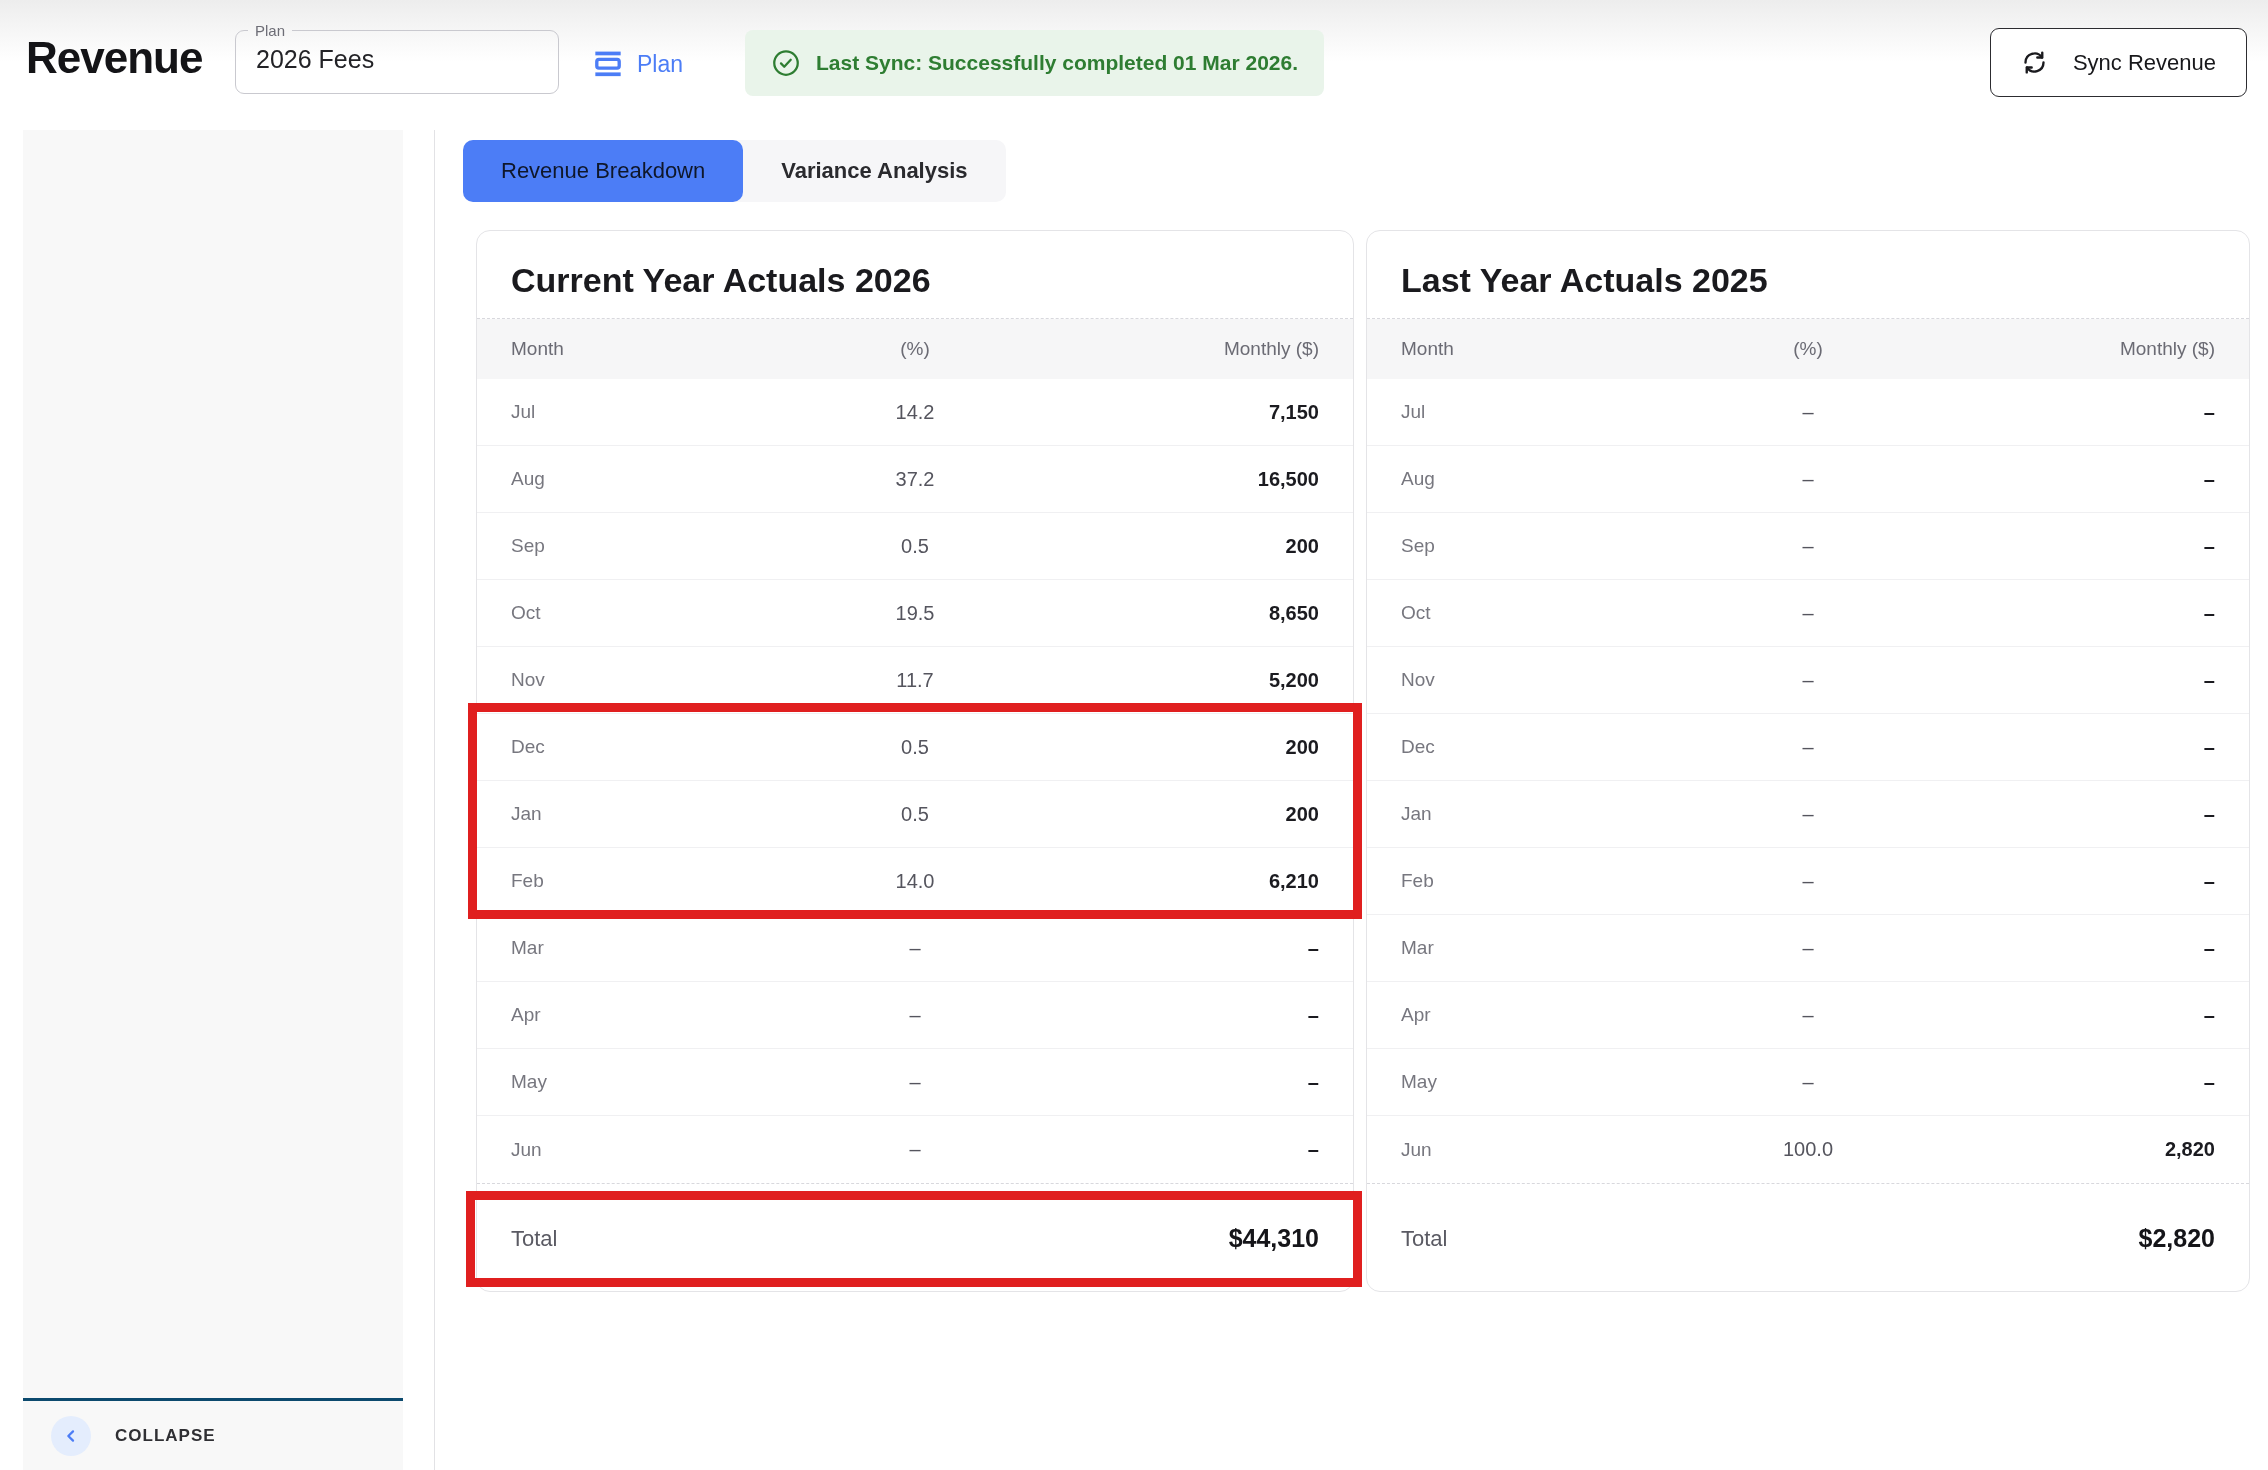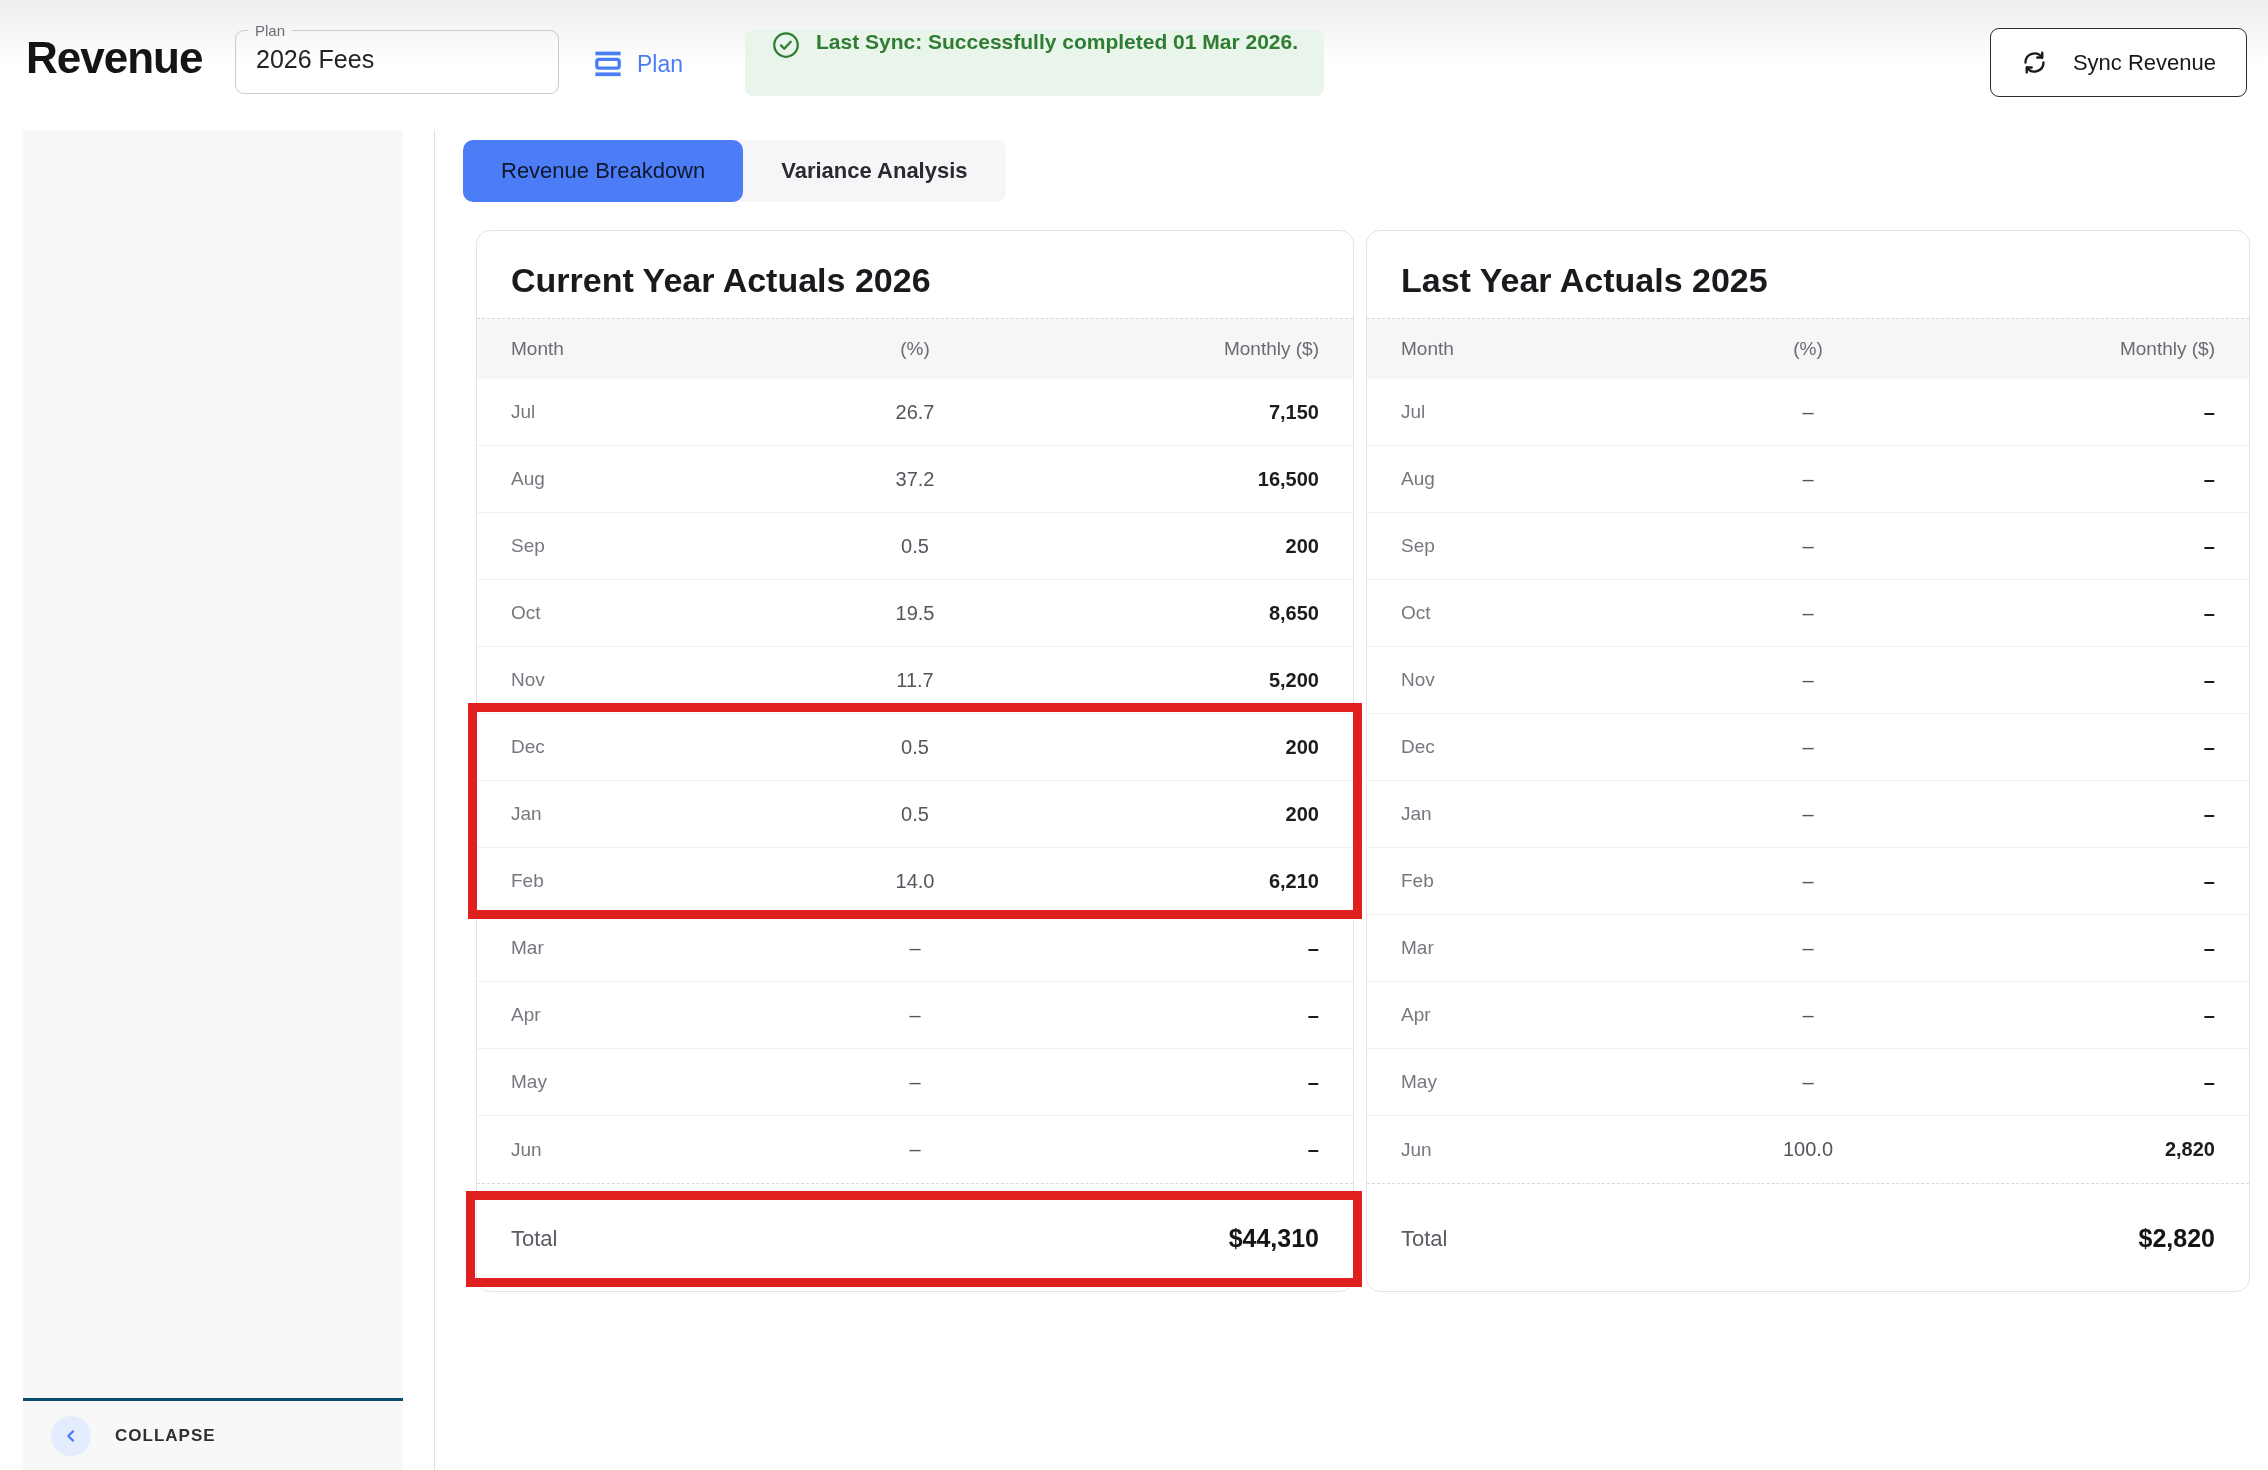--- a/index.html
+++ b/index.html
@@ -32,21 +32,21 @@
     display:block; padding:6px 0 0 20px; font-size:25px; color:#232327;
   }
   .plan-btn {
     position:absolute; left:592px; top:42px; height:44px;
     display:flex; align-items:center; gap:13px;
     background:none; border:none; cursor:pointer;
   }
   .plan-btn .label { font-size:23px; color:#4c7df6; }
   .sync-banner {
     position:absolute; left:745px; top:30px; height:66px;
-    display:flex; align-items:flex-start; gap:15px; padding:0 26px;
+    display:flex; align-items:center; gap:15px; padding:0 26px;
     background:#e9f4ea; border-radius:8px;
   }
   .sync-banner .txt { font-size:21px; font-weight:600; color:#2e7d32; }
   .sync-btn {
     position:absolute; right:21px; top:28px; height:69px; padding:0 30px;
     display:flex; align-items:center; gap:25px;
     background:#ffffff; border:1.6px solid #2c2c30; border-radius:9px;
     font-size:22px; color:#18181b; cursor:pointer;
   }
 
@@ -206,21 +206,21 @@
   <div class="card-title">Current Year Actuals 2026</div>
   <div class="thead">
     <span class="c month">Month</span>
     <span class="c pct">(%)</span>
     <span class="c monthly">Monthly ($)</span>
   </div>
   <div class="rows">
 
       <div class="row">
         <span class="c month">Jul</span>
-        <span class="c pct">26.7</span>
+        <span class="c pct">14.2</span>
         <span class="c monthly">7,150</span>
       </div>
 
       <div class="row">
         <span class="c month">Aug</span>
         <span class="c pct">37.2</span>
         <span class="c monthly">16,500</span>
       </div>
 
       <div class="row">

